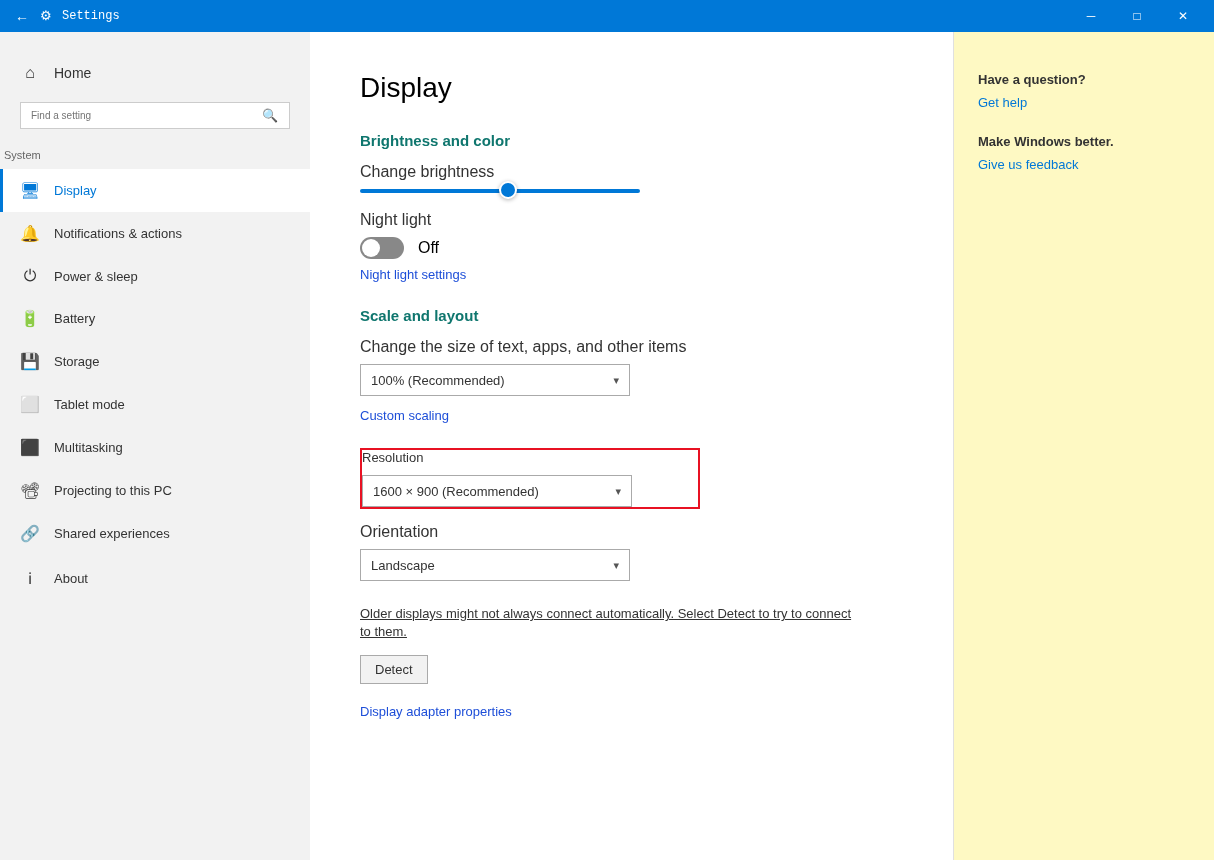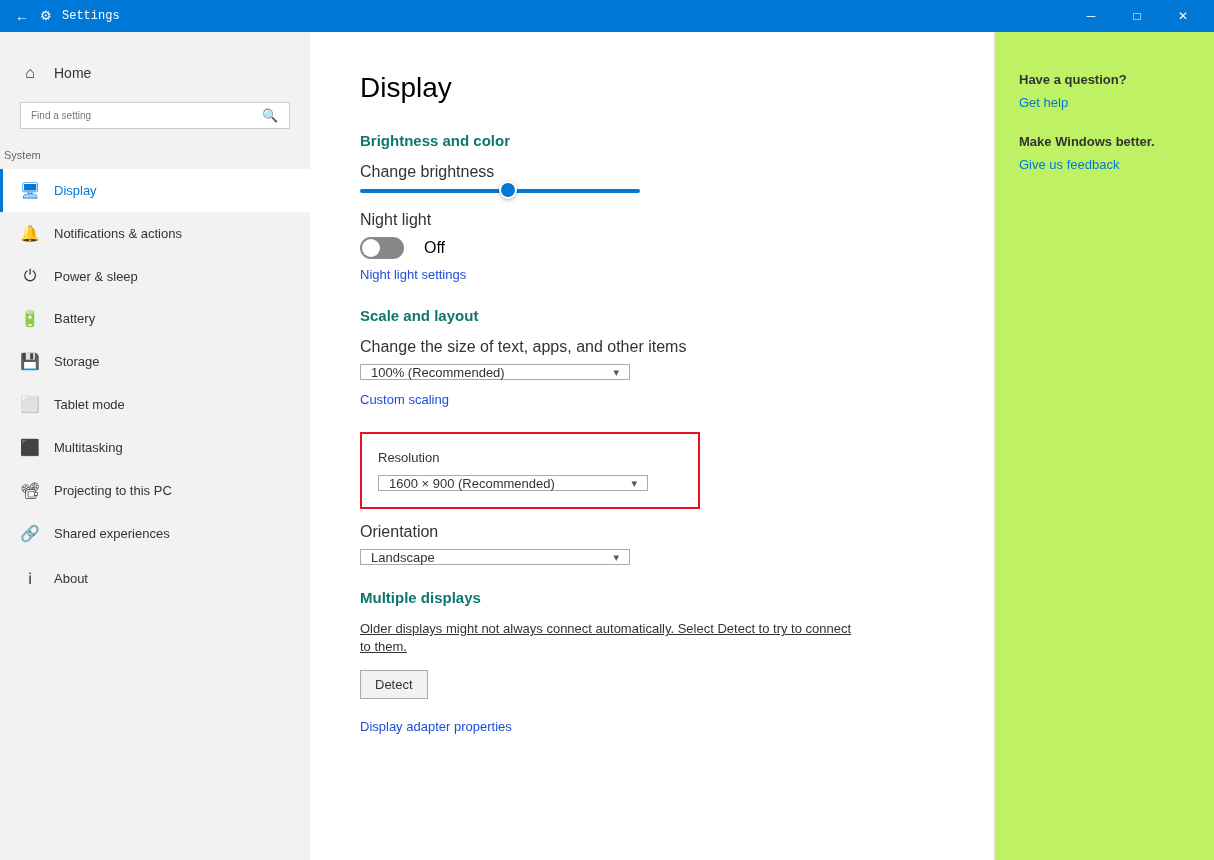--- a/index.html
+++ b/index.html
@@ -143,21 +143,21 @@
       left: 53%;
       width: 18px; height: 18px;
       background: #0078d7;
       border-radius: 50%;
       border: 2px solid white;
       box-shadow: 0 1px 4px rgba(0,0,0,0.3);
       transform: translateX(-50%);
     }
     .night-light-row {
       display: flex; align-items: center;
-      gap: 20px;
+      gap: 14px;
       margin-bottom: 6px;
     }
     .toggle {
       width: 44px; height: 22px;
       background: #888;
       border-radius: 11px;
       position: relative;
       cursor: pointer;
       flex-shrink: 0;
     }
@@ -175,37 +175,36 @@
       cursor: pointer;
       text-decoration: none;
     }
 
     .section-gap { margin-bottom: 24px; }
     .section-gap2 { margin-bottom: 18px; }
 
     
     .dropdown {
       width: 270px;
-      height: 16px;
+      height: 32px;
       border: 1px solid #aaa;
       background: white;
       display: flex; align-items: center;
       padding: 0 10px;
       cursor: pointer;
       font-size: 13px;
       color: #333;
       justify-content: space-between;
       margin-bottom: 10px;
     }
     .dropdown-arrow { font-size: 11px; color: #555; }
 
     
     .resolution-box {
       border: 2px solid #e81123;
-      padding: 16px;
       width: 340px;
       margin-bottom: 14px;
     }
     .resolution-label {
       font-size: 13px; color: #333; margin-bottom: 10px;
     }
 
     
     .orientation-section { margin-bottom: 24px; }
 
@@ -222,24 +221,24 @@
       background: #f2f2f2;
       padding: 6px 14px;
       font-size: 13px;
       color: #333;
       cursor: pointer;
       margin-bottom: 18px;
     }
 
     
     .right-panel {
-      width: 220px;
+      width: 261px;
       flex-shrink: 0;
       padding: 40px 24px;
-      background: #bef264;
+      background: #fef9c3;
       border-left: 1px solid #e0e0e0;
     }
     .right-panel-title {
       font-size: 13px; font-weight: 600;
       color: #333; margin-bottom: 8px;
     }
     .right-panel-link {
       color: #0078d7; font-size: 13px;
       cursor: pointer; display: block;
       margin-bottom: 24px;
@@ -363,21 +362,20 @@
 
     <div class="orientation-section">
       <div class="label-text">Orientation</div>
       <div class="dropdown">
         <span>Landscape</span>
         <span class="dropdown-arrow">▾</span>
       </div>
     </div>
 
     <div>
-      <div class="section-title">Multiple displays</div>
       <div class="multiple-displays-desc">Older displays might not always connect automatically. Select Detect to try to connect to them.</div>
       <button class="detect-btn">Detect</button>
       <br>
       <a class="link-text">Display adapter properties</a>
     </div>
   </div>
 
   <div class="right-panel">
     <div class="right-panel-title">Have a question?</div>
     <a class="right-panel-link">Get help</a>

